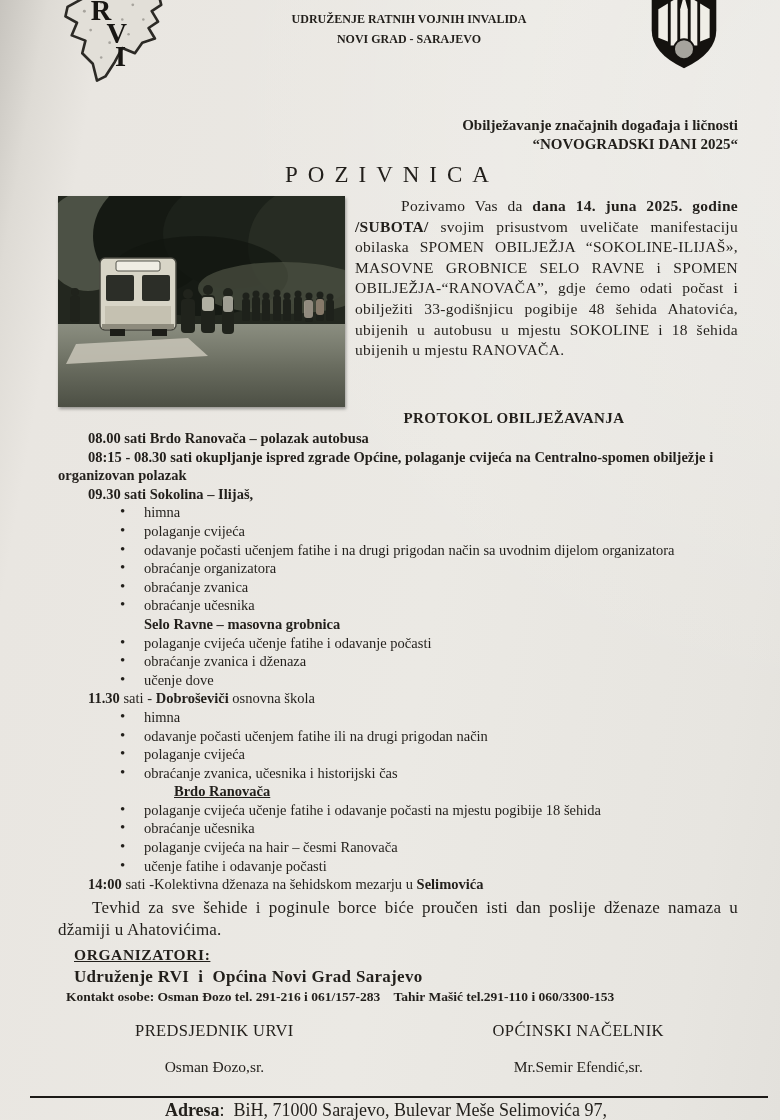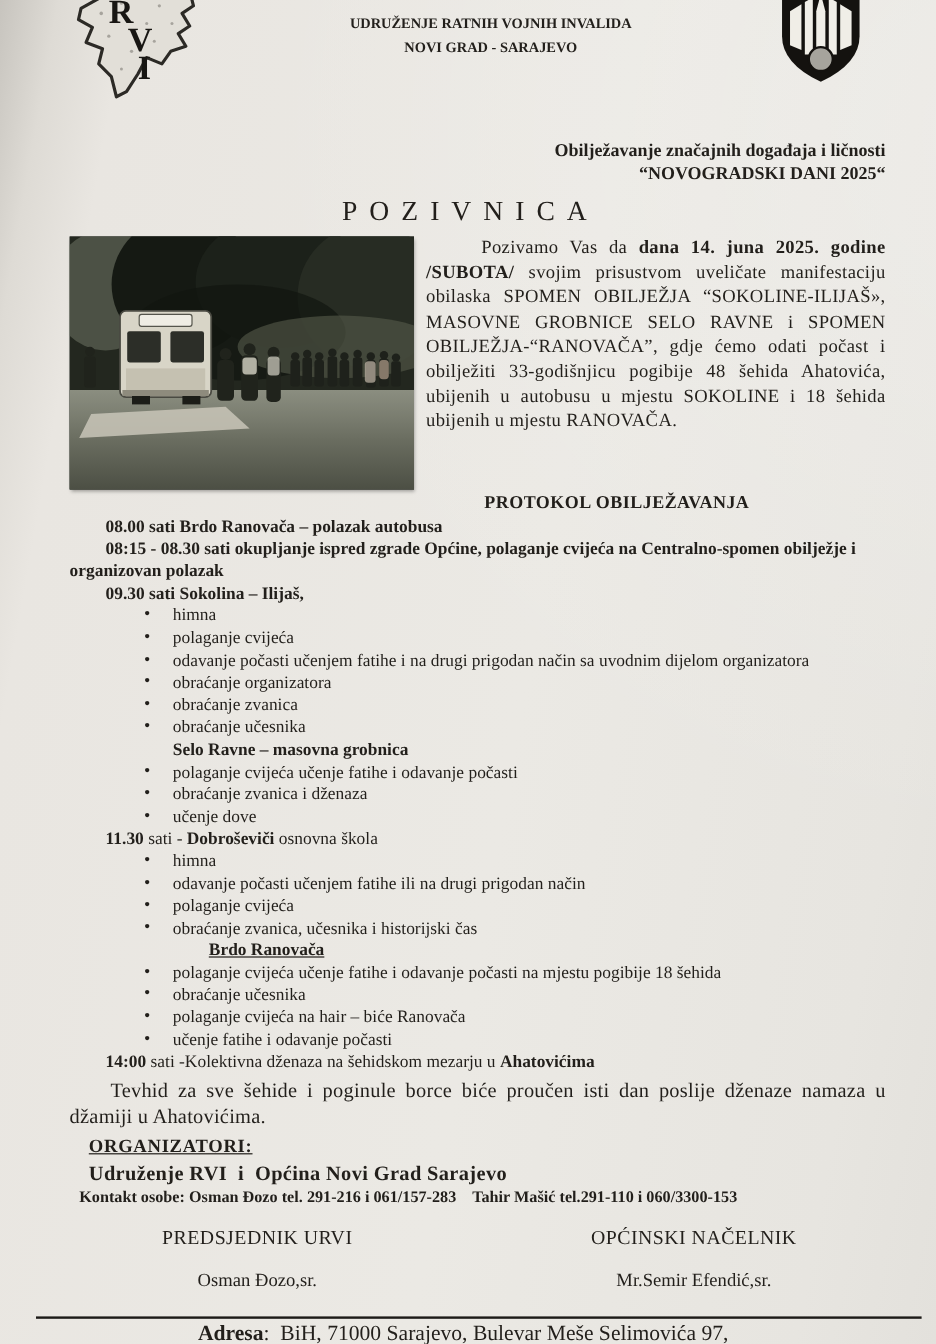--- a/index.html
+++ b/index.html
@@ -196,23 +196,23 @@
       <div class="p-bullet"><span class="blt">•</span><span>obraćanje zvanica i dženaza</span></div>
       <div class="p-bullet"><span class="blt">•</span><span>učenje dove</span></div>
       <div class="p-time"><b>11.30</b><span> sati - </span><b>Dobroševiči</b><span> osnovna škola</span></div>
       <div class="p-bullet"><span class="blt">•</span><span>himna</span></div>
       <div class="p-bullet"><span class="blt">•</span><span>odavanje počasti učenjem fatihe ili na drugi prigodan način</span></div>
       <div class="p-bullet"><span class="blt">•</span><span>polaganje cvijeća</span></div>
       <div class="p-bullet"><span class="blt">•</span><span>obraćanje zvanica, učesnika i historijski čas</span></div>
       <div class="p-subheading ind2">Brdo Ranovača</div>
       <div class="p-bullet"><span class="blt">•</span><span>polaganje cvijeća učenje fatihe i odavanje počasti na mjestu pogibije 18 šehida</span></div>
       <div class="p-bullet"><span class="blt">•</span><span>obraćanje učesnika</span></div>
-      <div class="p-bullet"><span class="blt">•</span><span>polaganje cvijeća na hair – biće Ranovača</span></div>
+      <div class="p-bullet"><span class="blt">•</span><span>polaganje cvijeća na hair – česmi Ranovača</span></div>
       <div class="p-bullet"><span class="blt">•</span><span>učenje fatihe i odavanje počasti</span></div>
-      <div class="p-time"><b>14:00</b><span> sati -Kolektivna dženaza na šehidskom mezarju u </span><b>Ahatovićima</b></div>
+      <div class="p-time"><b>14:00</b><span> sati -Kolektivna dženaza na šehidskom mezarju u </span><b>Selimovića</b></div>
     </div>
 
   <p class="tevhid">Tevhid za sve šehide i poginule borce biće proučen isti dan poslije dženaze namaza u džamiji u Ahatovićima.</p>
 
   <div class="org-heading">ORGANIZATORI:</div>
   <div class="org-names pre">Udruženje RVI  i  Općina Novi Grad Sarajevo</div>
   <div class="contact pre">Kontakt osobe: Osman Đozo tel. 291-216 i 061/157-283    Tahir Mašić tel.291-110 i 060/3300-153</div>
 
   <div class="sigs">
     <div class="sig sig-left">

